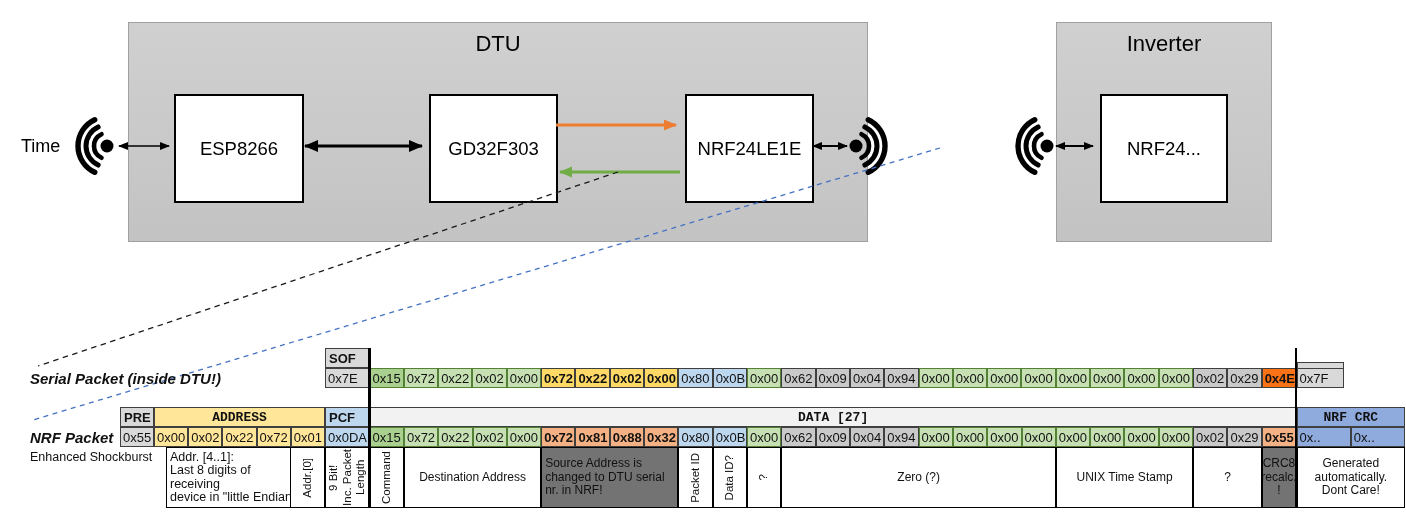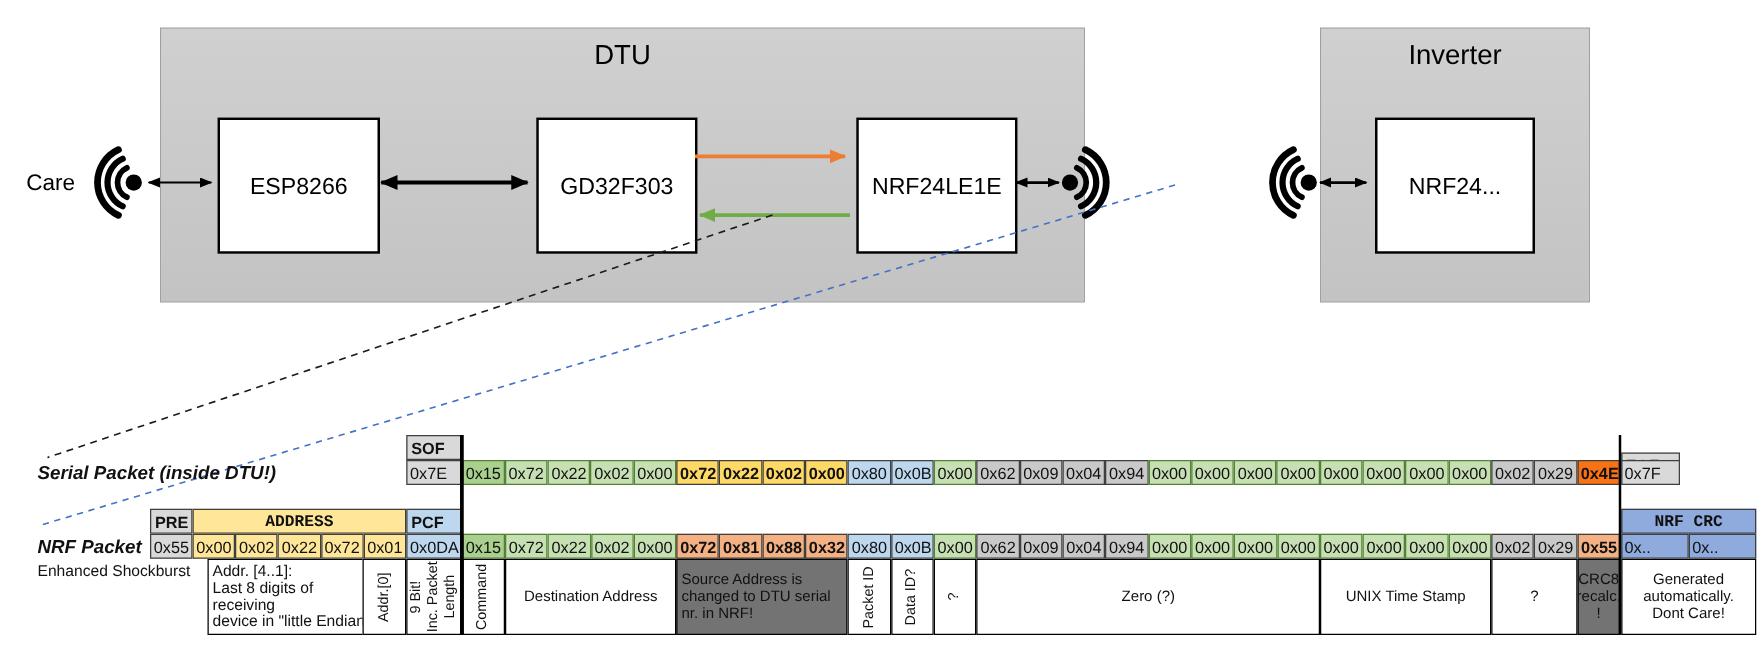--- a/index.html
+++ b/index.html
@@ -64,21 +64,21 @@
     </div>
   </div>
 
   <div class="gray-panel" style="left:1056px;top:22px;width:214px;height:218px;">
     <div class="panel-title">Inverter</div>
     <div class="comp-box" style="left:43px;top:71px;width:124px;height:105px;">
       <span>NRF24...</span>
     </div>
   </div>
 
-  <div class="wifi-label" style="left:21px;top:136px;">Care</div>
+  <div class="wifi-label" style="left:21px;top:136px;">Time</div>
 
   <svg width="1406" height="523" viewBox="0 0 1406 523">
     <defs>
       <marker id="ahS" markerUnits="userSpaceOnUse" markerWidth="10" markerHeight="9" refX="9" refY="4" orient="auto-start-reverse">
         <path d="M0,0 L10,4 L0,8 z" fill="#000"></path>
       </marker>
       <marker id="ahL" markerUnits="userSpaceOnUse" markerWidth="15" markerHeight="13" refX="13" refY="6" orient="auto-start-reverse">
         <path d="M0,0 L14,6 L0,12 z" fill="#000"></path>
       </marker>
       <marker id="ahO" markerUnits="userSpaceOnUse" markerWidth="14" markerHeight="12" refX="12" refY="5.5" orient="auto-start-reverse">
@@ -164,20 +164,21 @@
         <div class="cell c-amb"><span>0x4E</span></div>
       </div>
     <div class="abs hdr c-hgray" style="left:971.6px;top:14px;width:47px;"><span>EOF</span></div>
     <div class="abs cell c-hgray" style="left:971.6px;top:20px;width:47px;"><span>0x7F</span></div>
   </div>
 
   <div class="abs" id="nrf-table" style="left:120px;top:407px;width:1286px;height:101px;">
     <div class="abs hdr c-hgray" style="left:0;top:0;width:34px;"><span>PRE</span></div>
     <div class="abs hdr center h-yellow" style="left:34px;top:0;width:171px;"><span>ADDRESS</span></div>
     <div class="abs hdr h-blu" style="left:205px;top:0;width:44.6px;"><span>PCF</span></div>
+    <div class="abs hdr center h-data" style="left:249.6px;top:0;width:927px;"><span>DATA [27]</span></div>
     <div class="abs hdr center h-crc" style="left:1176.6px;top:0;width:108.5px;"><span>NRF CRC</span></div>
 
     <div class="abs cell c-hgray" style="left:0;top:20px;width:34px;"><span>0x55</span></div>
     <div class="row" id="nrf-address" style="left:34px;top:20px;">
         <div class="cell c-yellow" style="width: 34.2px;"><span>0x00</span></div>
         <div class="cell c-yellow" style="width: 34.2px;"><span>0x02</span></div>
         <div class="cell c-yellow" style="width: 34.2px;"><span>0x22</span></div>
         <div class="cell c-yellow" style="width: 34.2px;"><span>0x72</span></div>
         <div class="cell c-yellow" style="width: 34.2px;"><span>0x01</span></div>
       </div>

